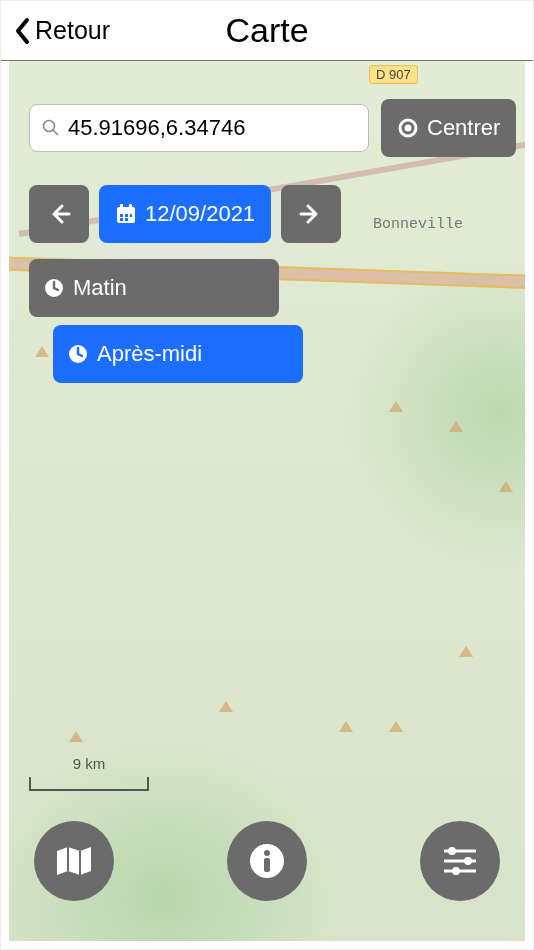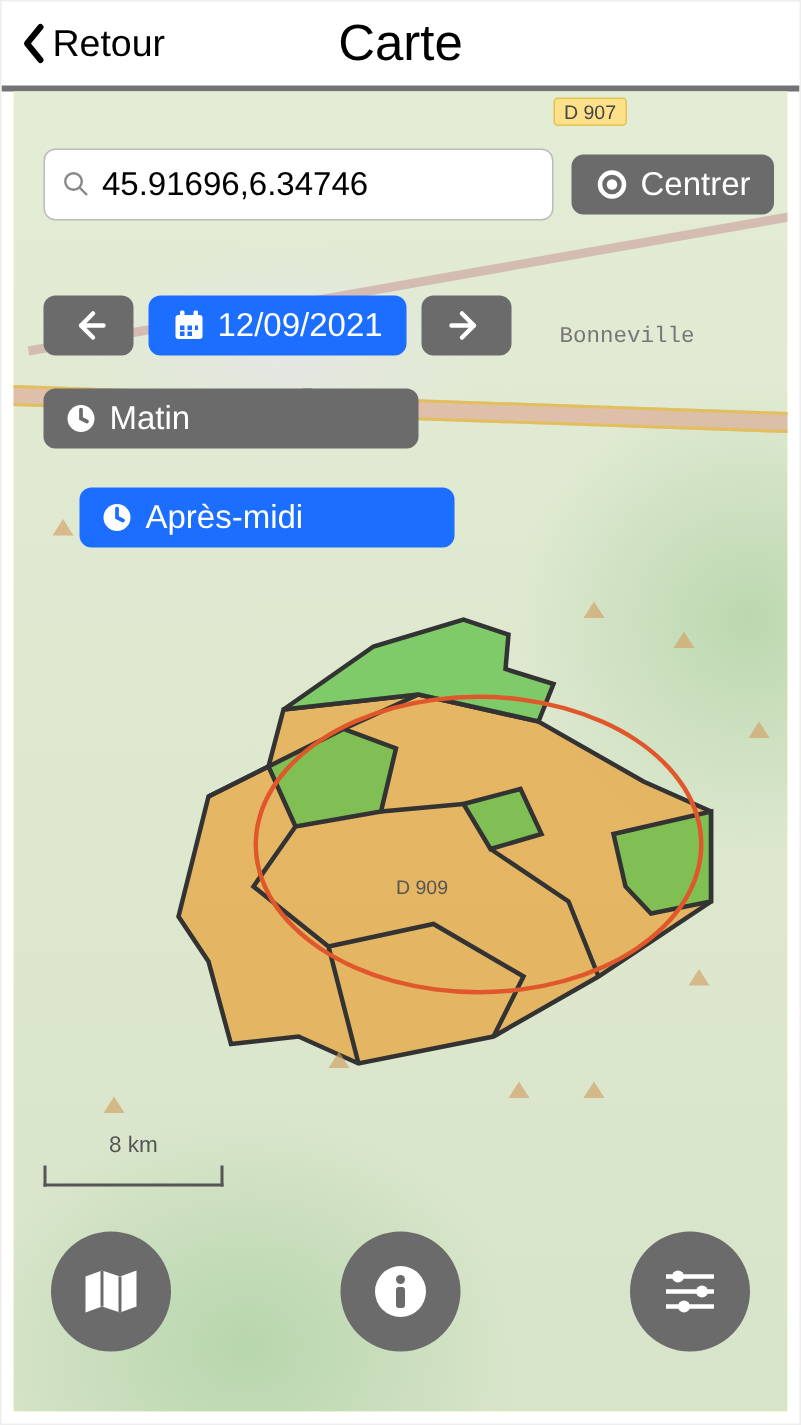--- a/index.html
+++ b/index.html
@@ -1,40 +1,40 @@
 <!DOCTYPE html>
 <html><head>
   <meta charset="utf-8">
   <style>
     * { margin:0; padding:0; box-sizing:border-box; font-family: -apple-system, Helvetica, Arial, sans-serif; }
     body { background:#fff; width:534px; height:950px; overflow:hidden; position:relative; border:1px solid #eee;}
-    .header { height:60px; display:flex; align-items:center; position:relative; border-bottom:4px solid #737373; padding:0 12px;}
+    .header { height:60px; display:flex; align-items:center; position:relative; border-bottom:1px solid #737373; padding:0 12px;}
     .back { display:flex; align-items:center; gap:4px; font-size:25px; cursor:pointer;}
     .title { position:absolute; left:50%; transform:translateX(-50%); font-size:34px;}
-    .map { position:absolute; top:60px; left:8px; right:8px; bottom:8px; background:#fef9c3; overflow:hidden;}
+    .map { position:absolute; top:60px; left:8px; right:8px; bottom:8px; background:#5eead4; overflow:hidden;}
     .map::before{content:"";position:absolute;inset:0;background:
       radial-gradient(ellipse 200px 120px at 35% 20%, rgba(230,230,230,.85), transparent 65%),
       radial-gradient(ellipse 300px 260px at 30% 95%, #b7d6ad, transparent 60%),
       radial-gradient(ellipse 260px 260px at 95% 40%, #bcd8b0, transparent 60%),
       linear-gradient(#e3ecd5,#d8e4c9);}
     .road{position:absolute;height:6px;background:rgba(200,150,150,.55);transform-origin:left;}
     .r1{top:170px;left:10px;width:560px;transform:rotate(-10deg);}
     .r2{top:195px;left:-20px;width:580px;transform:rotate(2deg);height:14px;background:rgba(220,150,130,.5);border-top:2px solid rgba(230,190,60,.7);border-bottom:2px solid rgba(230,190,60,.7);}
     .road-label{position:absolute;background:#fde08a;border:1px solid #e6c24f;font-size:13px;padding:1px 6px;border-radius:3px;color:#444;}
     .rl1{top:4px;left:360px;}
     .peak{position:absolute;width:0;height:0;border-left:7px solid transparent;border-right:7px solid transparent;border-bottom:11px solid rgba(210,160,100,.65);}
     .city{position:absolute;font-size:15px;color:#777;}
     .controls { position:absolute; top:38px; left:20px; right:20px; display:flex; gap:12px; align-items:center;justify-content:space-between;}
     .search { flex:1; height:48px; border:1px solid #bbb; border-radius:8px; background:#fff; display:flex; align-items:center; padding:0 12px; gap:8px; font-size:22px;}
     .search input{border:none;outline:none;flex:1;font-size:22px;}
-    .btn { height:40px; border-radius:8px; display:flex; align-items:center; justify-content:center; gap:8px; padding:0 16px; font-size:22px; color:#fff; cursor:pointer; background:#6b6b6b; border:none;}
+    .btn { height:58px; border-radius:8px; display:flex; align-items:center; justify-content:center; gap:8px; padding:0 16px; font-size:22px; color:#fff; cursor:pointer; background:#6b6b6b; border:none;}
     .btn.blue { background:#1b6eff; }
     .btn.sq { width:60px; padding:0;}
     .row{position:absolute;left:20px;display:flex;gap:10px;align-items:center;}
-    .row.date{top:136px;}
+    .row.date{top:124px;}
     .row.m{top:198px;}
     .row.a{top:264px;margin-left:24px;}
     .pill{width:250px;justify-content:flex-start;padding-left:14px;}
     .zones{position:absolute;top:330px;left:70px;width:400px;height:330px;}
     .circle{position:absolute;top:72px;left:90px;width:300px;height:200px;border:3px solid #e0572b;border-radius:50%;}
     .scale{position:absolute;bottom:150px;left:20px;width:120px;border:2px solid #555;border-top:none;height:14px;}
     .scale span{position:absolute;top:-22px;width:100%;text-align:center;font-size:15px;color:#555;}
     .fab{position:absolute;bottom:40px;width:80px;height:80px;border-radius:50%;background:#6b6b6b;display:flex;align-items:center;justify-content:center;cursor:pointer;}
     .fab1{left:25px;} .fab2{left:50%;transform:translateX(-50%);} .fab3{right:25px;}
     svg{display:block;}
@@ -52,32 +52,20 @@
   <div class="title">Carte</div>
 </div>
 
 <div class="map">
   <div class="road r1"></div>
   <div class="road r2"></div>
   <div class="road-label rl1">D 907</div>
   <div class="city" style="top:155px;left:364px;font-family:Liberation Mono, monospace;">Bonneville</div>
   <div class="city" style="top:195px;left:192px;font-size:13px;">Foron</div>
 
-  <div class="zones">
-    <svg width="400" height="330" viewBox="0 0 400 330">
-      <path d="M40 220 L60 140 L100 120 L110 82 L200 72 L280 90 L350 130 L395 150 L395 210 L320 260 L250 300 L160 318 L120 300 L75 305 L60 250 Z" fill="#e8a23a" fill-opacity="0.72" stroke="#333" stroke-width="3"></path>
-      <path d="M110 82 L170 40 L230 22 L260 32 L258 55 L290 65 L280 90 L200 72 Z" fill="#67c24f" fill-opacity="0.8" stroke="#333" stroke-width="3"></path>
-      <path d="M100 120 L150 95 L185 108 L175 150 L118 160 Z" fill="#67c24f" fill-opacity="0.8" stroke="#333" stroke-width="3"></path>
-      <path d="M230 145 L268 135 L282 165 L248 175 Z" fill="#67c24f" fill-opacity="0.8" stroke="#333" stroke-width="3"></path>
-      <path d="M330 165 L395 150 L395 210 L355 218 L338 200 Z" fill="#67c24f" fill-opacity="0.8" stroke="#333" stroke-width="3"></path>
-      <path d="M60 140 L100 120 M150 95 L200 72 M175 150 L230 145 M248 175 L300 210 L320 260 M118 160 L90 200 L140 240 L210 225 L270 260 L250 300 M140 240 L160 318" fill="none" stroke="#333" stroke-width="3"></path>
-      <text x="185" y="205" font-size="13" fill="#555">D 909</text>
-    </svg>
-    <div class="circle"></div>
-  </div>
 
   <div class="controls">
     <div class="search">
       <svg width="18" height="18" viewBox="0 0 18 18">
           <circle cx="7" cy="7" r="5.5" stroke="#888" stroke-width="1.6" fill="none"></circle>
           <line x1="11" y1="11" x2="16" y2="16" stroke="#888" stroke-width="1.6"></line>
         </svg>
       <input value="45.91696,6.34746" style="">
     </div>
     <button class="btn">
@@ -140,21 +128,21 @@
   <div class="peak" style="top:340px;left:380px;"></div>
   <div class="peak" style="top:360px;left:440px;"></div>
   <div class="peak" style="top:420px;left:490px;"></div>
   <div class="peak" style="top:585px;left:450px;"></div>
   <div class="peak" style="top:660px;left:330px;"></div>
   <div class="peak" style="top:660px;left:380px;"></div>
   <div class="peak" style="top:640px;left:210px;"></div>
   <div class="peak" style="top:670px;left:60px;"></div>
 
   <div class="scale">
-    <span>8 km</span>
+    <span>9 km</span>
   </div>
 
   <div class="fab fab1">
     <svg width="40" height="36" viewBox="0 0 40 36">
         <path d="M3 8 L14 4 L26 8 L37 4 V28 L26 32 L14 28 L3 32 Z" fill="#fff"></path>
         <path d="M14 4 V28 M26 8 V32" stroke="#6b6b6b" stroke-width="2"></path>
       </svg>
   </div>
   <div class="fab fab2">
     <svg width="40" height="40" viewBox="0 0 40 40">

